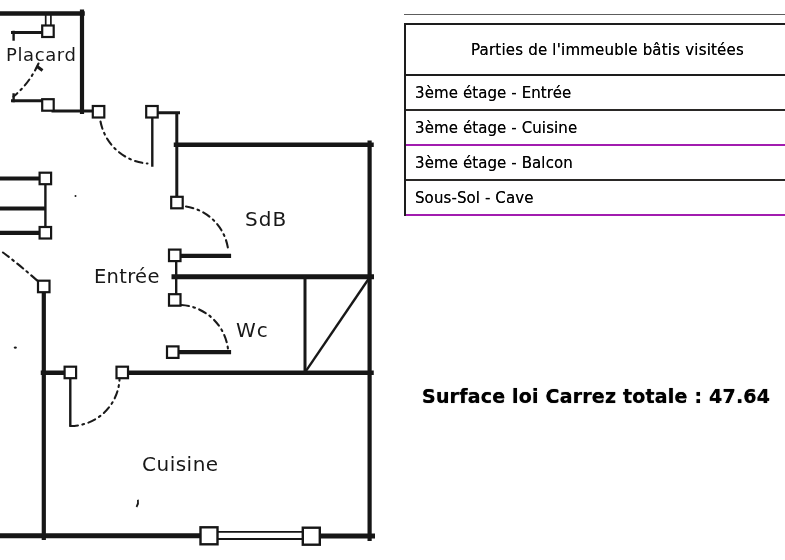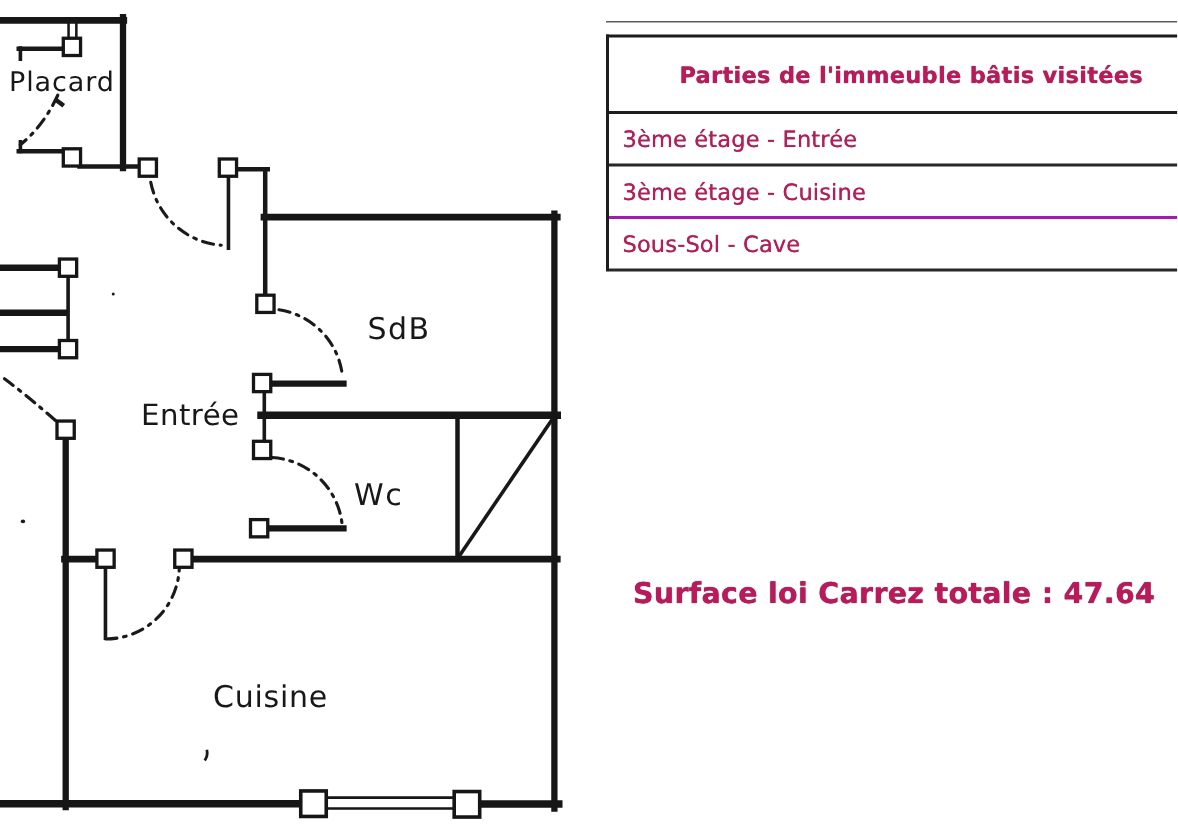--- a/index.html
+++ b/index.html
@@ -1,32 +1,32 @@
 <!DOCTYPE html>
 <html><head>
 <meta charset="utf-8">
 <style>
   html,body{margin:0;padding:0;background:#ffffff;}
   .canvas{
     position:relative;width:785px;height:560px;background:#ffffff;overflow:hidden;
-    font-family:"DejaVu Sans","Liberation Sans",sans-serif;color:#be185d;
+    font-family:"DejaVu Sans","Liberation Sans",sans-serif;color:#000000;
   }
   
   .plan{position:absolute;left:0;top:0;}
   .plan text{fill:#181818;}
   
   .tbl-wrap{position:absolute;left:404px;top:14px;width:381px;}
   .tbl-preline{height:0;border-top:1.6px solid rgba(30,30,30,.72);margin-bottom:8.4px;}
   .tbl{border-top:2.3px solid #1d1d1d;border-left:2px solid #1d1d1d;}
   .tbl-header{
     height:49px;border-bottom:2.2px solid #1d1d1d;
     display:flex;align-items:center;justify-content:center;
   }
   .tbl-header span{
-    font-weight:bold;font-size:15px;letter-spacing:.2px;margin-left:24px;
+    font-weight:normal;font-size:15px;letter-spacing:.2px;margin-left:24px;
     text-shadow:0 0 .6px rgba(20,20,20,.85);
   }
   .trow{
     height:32.9px;border-bottom:2px solid #a21caf;
     display:flex;align-items:center;padding-left:9px;
     font-size:15px;letter-spacing:.1px;
     text-shadow:0 0 .5px rgba(25,25,25,.8);
     white-space:nowrap;
   }
   .trow:nth-child(2n){border-bottom-color:#2a2826;}
@@ -114,19 +114,20 @@
   </svg>
 
   <div class="tbl-wrap">
     <div class="tbl-preline"></div>
     <div class="tbl">
       <div class="tbl-header">
         <span>Parties de l'immeuble bâtis visitées</span>
       </div>
       <div class="trow">3ème étage - Entrée</div>
       <div class="trow">3ème étage - Cuisine</div>
+      <div class="trow">3ème étage - Balcon</div>
       <div class="trow">Sous-Sol - Cave</div>
     </div>
   </div>
 
   <div class="summary">Surface loi Carrez totale : 47.64</div>
 
 </div>
 
 </body></html>

